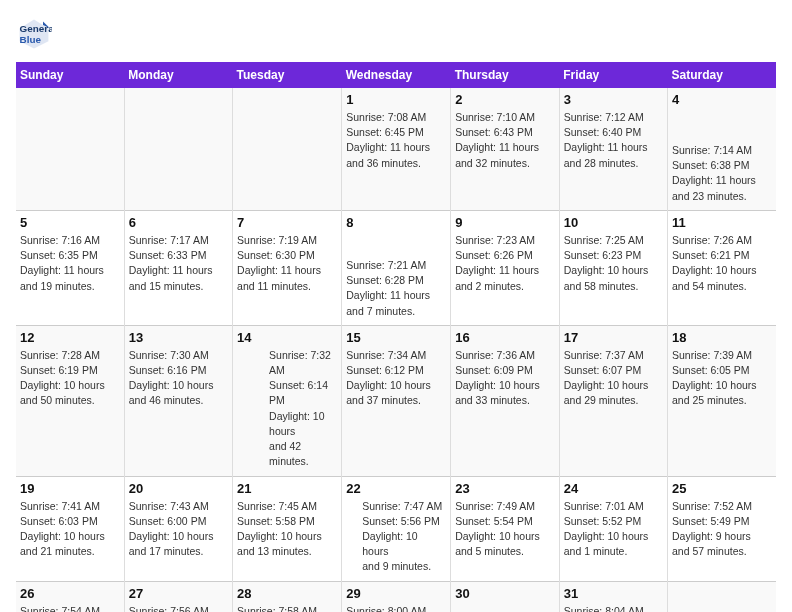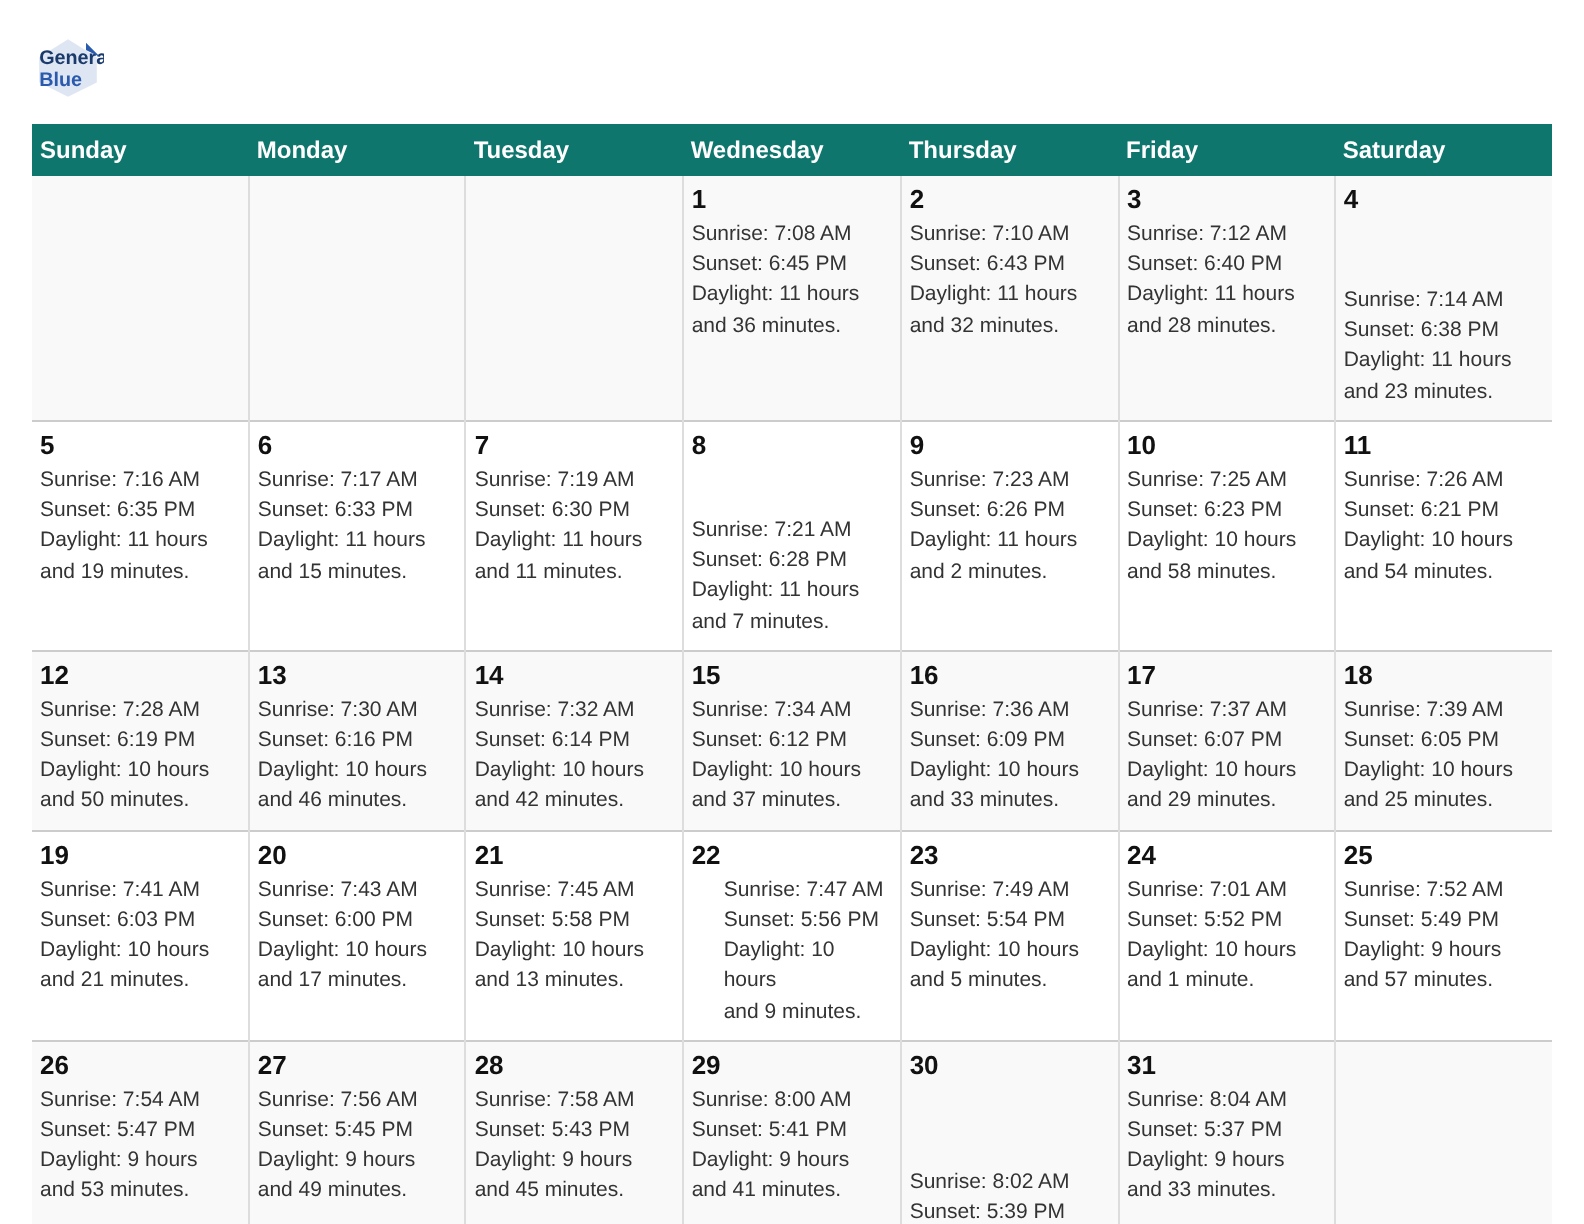--- a/index.html
+++ b/index.html
@@ -36,21 +36,21 @@
     .calendar-subtitle {
       font-size: 14px;
       color: #444;
     }
     table {
       width: 100%;
       border-collapse: collapse;
       font-size: 11px;
     }
     thead th {
-      background: #0f766e;
+      background: #6d28d9;
       color: #fff;
       padding: 6px 4px;
       text-align: left;
       font-size: 12px;
       font-weight: bold;
     }
     tbody tr {
       border-bottom: 1px solid #ccc;
     }
     tbody td {
@@ -207,21 +207,21 @@
         </td>
         <td>
           <span class="day-num">13</span>
           <div class="day-info" style="white-space: pre-line;">Sunrise: 7:30 AM
 Sunset: 6:16 PM
 Daylight: 10 hours
 and 46 minutes.</div>
         </td>
         <td>
           <span class="day-num">14</span>
-          <div class="day-info" style="white-space: pre-line;">Sunrise: 7:32 AM
+          <div class="day-info" style="white-space: pre-line; margin-left: 32px;">Sunrise: 7:32 AM
 Sunset: 6:14 PM
 Daylight: 10 hours
 and 42 minutes.</div>
         </td>
         <td>
           <span class="day-num">15</span>
           <div class="day-info" style="white-space: pre-line;">Sunrise: 7:34 AM
 Sunset: 6:12 PM
 Daylight: 10 hours
 and 37 minutes.</div>

